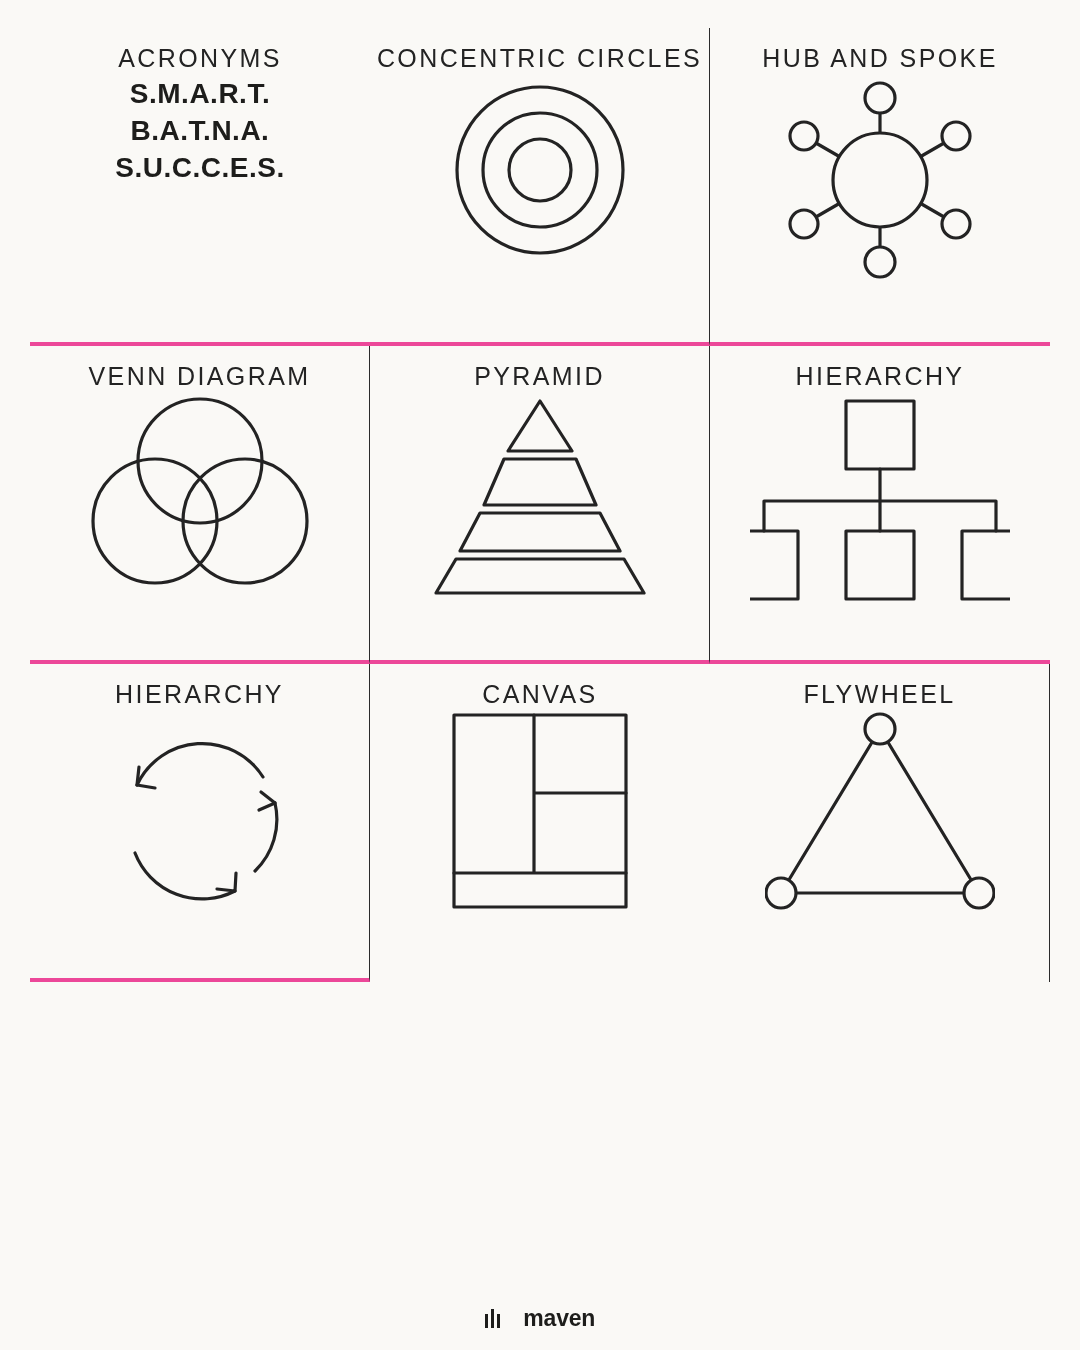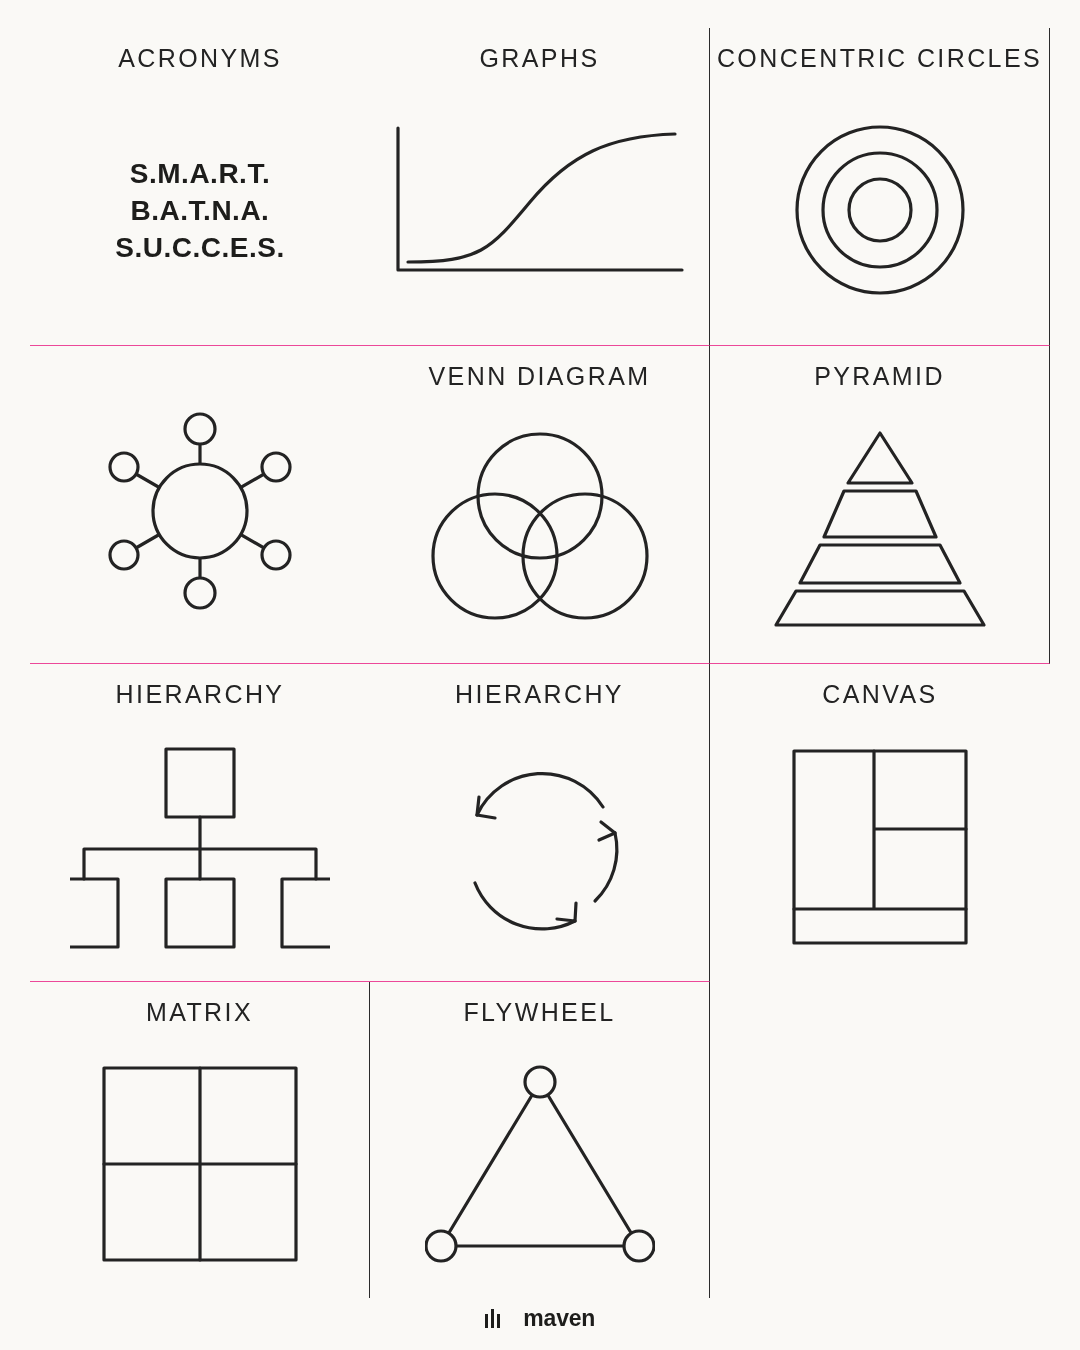--- a/index.html
+++ b/index.html
@@ -34,34 +34,33 @@
   .cell {
     position: relative;
     box-sizing: border-box;
     display: flex;
     flex-direction: column;
     align-items: center;
     padding-top: 13px;
   }
   
   .cell.c1, .cell.c2 { border-right: 1px solid #2b2b2b; }
-  .cell.r0, .cell.r1, .cell.r2 { border-bottom: 1px solid #ec4899; }
+  .cell.r0, .cell.r1, .cell.r2 { border-bottom: 4px solid #ec4899; }
   .cell-title {
     font-size: 25px;
     letter-spacing: 2.4px;
     font-weight: 400;
     text-align: center;
     line-height: 34px;
     color: #232323;
   }
   .art {
     flex: 1;
     width: 100%;
     display: flex;
-    align-items: center;
     justify-content: center;
   }
   .acronyms {
     font-size: 28px;
     font-weight: bold;
     letter-spacing: 0.5px;
     line-height: 37px;
     text-align: center;
     color: #1d1d1b;
   }
@@ -122,42 +121,34 @@
       <div class="cell-title">ACRONYMS</div>
       <div class="art">
         <div class="acronyms">
           <div>S.M.A.R.T.</div>
           <div>B.A.T.N.A.</div>
           <div>S.U.C.C.E.S.</div>
         </div>
       </div>
     </div>
 
-    <div class="cell r0 c1">
-      <div class="cell-title">GRAPHS</div>
-      <div class="art">
-        <svg width="300" height="180" viewBox="0 0 300 180">
-          <path class="stroke" d="M8 8 L8 150 L292 150"></path>
-          <path class="stroke" d="M18 142 C 90 142, 100 130, 140 82 C 180 34, 220 16, 285 14"></path>
-        </svg>
-      </div>
-    </div>
 
     <div class="cell r0 c2">
       <div class="cell-title">CONCENTRIC CIRCLES</div>
       <div class="art">
         <svg width="190" height="190" viewBox="0 0 190 190">
           <circle class="stroke" cx="95" cy="95" r="83"></circle>
           <circle class="stroke" cx="95" cy="95" r="57"></circle>
           <circle class="stroke" cx="95" cy="95" r="31"></circle>
         </svg>
       </div>
     </div>
 
     <div class="cell r1 c0">
+      <div class="cell-title">HUB AND SPOKE</div>
       <div class="art">
         <svg width="210" height="210" viewBox="0 0 210 210">
           <g class="stroke">
             <line x1="105" y1="105" x2="105" y2="23"></line>
             <line x1="105" y1="105" x2="105" y2="187"></line>
             <line x1="105" y1="105" x2="34" y2="64"></line>
             <line x1="105" y1="105" x2="176" y2="64"></line>
             <line x1="105" y1="105" x2="34" y2="146"></line>
             <line x1="105" y1="105" x2="176" y2="146"></line>
           </g>
@@ -228,29 +219,20 @@
     <div class="cell r3 c0">
       <div class="cell-title">CANVAS</div>
       <div class="art">
         <svg width="180" height="200" viewBox="0 0 180 200">
           <rect class="stroke" x="4" y="4" width="172" height="192"></rect>
           <path class="stroke" d="M84 4 L84 162 M84 82 L176 82 M4 162 L176 162"></path>
         </svg>
       </div>
     </div>
 
-    <div class="cell r3 c1">
-      <div class="cell-title">MATRIX</div>
-      <div class="art">
-        <svg width="200" height="200" viewBox="0 0 200 200">
-          <rect class="stroke" x="4" y="4" width="192" height="192"></rect>
-          <path class="stroke" d="M100 4 L100 196 M4 100 L196 100"></path>
-        </svg>
-      </div>
-    </div>
 
     <div class="cell r3 c2">
       <div class="cell-title">FLYWHEEL</div>
       <div class="art">
         <svg width="230" height="200" viewBox="0 0 230 200">
           <path class="stroke" d="M115 18 L214 182 L16 182 Z"></path>
           <circle class="stroke-fill" cx="115" cy="18" r="15"></circle>
           <circle class="stroke-fill" cx="214" cy="182" r="15"></circle>
           <circle class="stroke-fill" cx="16" cy="182" r="15"></circle>
         </svg>

